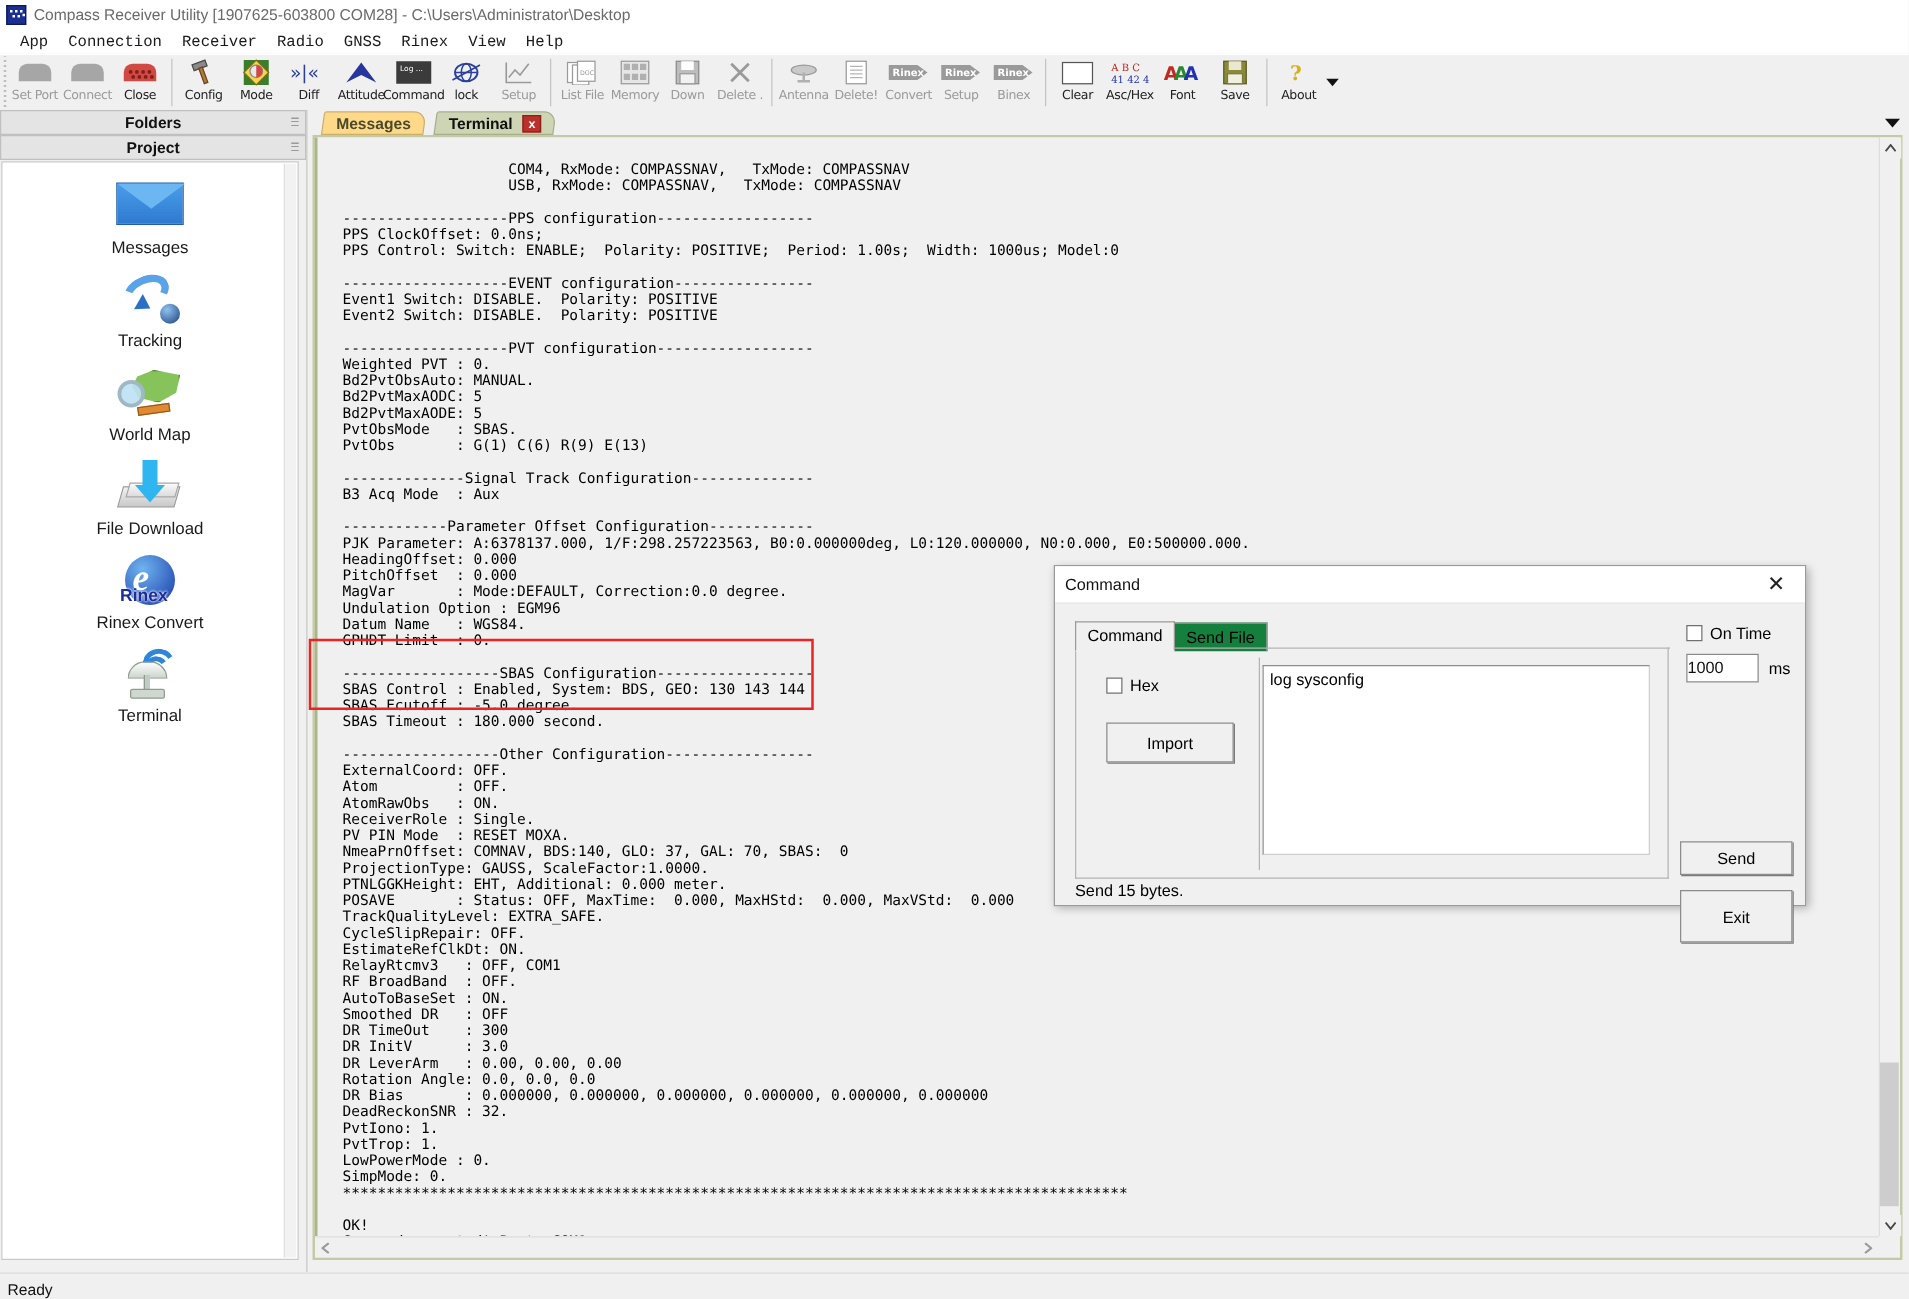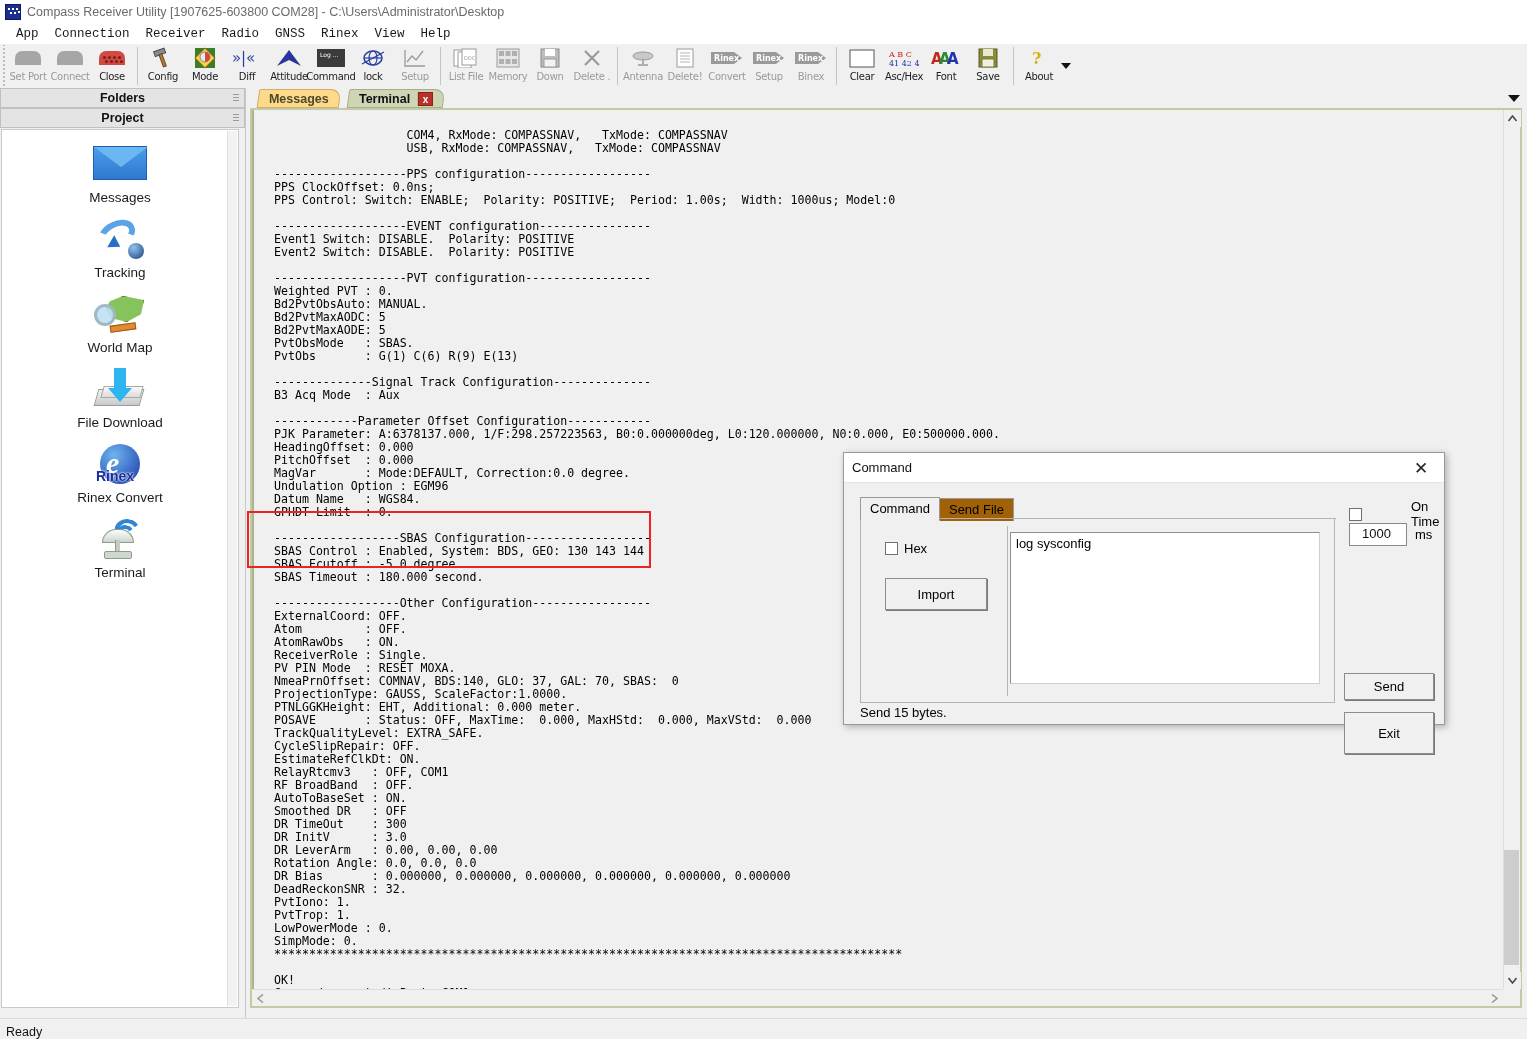--- a/index.html
+++ b/index.html
@@ -244,21 +244,21 @@
     position: absolute; right: 0; top: 0; width: 46px; height: 30px;
     display: flex; align-items: center; justify-content: center;
     font-size: 17px; color: #222; font-family: "DejaVu Sans", sans-serif;
   }
   .dlg-body { position: absolute; left:0; top:30px; right:0; bottom:0; }
 
   .tabs2 { position:absolute; left:16px; top:14px; display:flex; align-items:flex-end; }
   .t2 { padding: 3px 9px 4px 9px; font-size: 13px; border:1px solid #9a9a9a; background:#f0f0f0;
         border-bottom: none; }
   .t2.active { background:#f0f0f0; border-bottom:1px solid #f0f0f0; position:relative; z-index:2; }
-  .t2.inactive { background:#a16207; margin-left:-1px; }
+  .t2.inactive { background:#15803d; margin-left:-1px; }
 
   .groupbox {
     position:absolute; left:16px; top:35px; width:475px; height:185px;
     border:1px solid #b4b4b4; border-top: none;
   }
   .groupbox .topline { position:absolute; left:0; top:0; width:475px; height:1px; background:#b4b4b4;}
 
   .chk { display:flex; align-items:center; font-size:13px; }
   .chkbox { width:13px; height:13px; border:1px solid #707070; background:#fff; margin-right:6px; flex:none; }
 
@@ -267,25 +267,25 @@
     position:absolute; left:24px; top:60px; width:102px; height:32px;
     background:#f0f0f0; border:1px solid #8c8c8c; box-shadow: 1px 1px 0 #7a7a7a;
     display:flex; align-items:center; justify-content:center; font-size:13px;
   }
   .cmd-vsep { position:absolute; left:146px; top:8px; width:1px; height:170px; background:#b4b4b4; }
   .cmd-text {
     position:absolute; left:149px; top:14px; width:310px; height:152px;
     background:#fff; border:1px solid #8f8f8f; border-right-color:#cfcfcf; border-bottom-color:#cfcfcf;
     font-size:13px; padding:3px 5px; overflow:hidden;
   }
-  .ontime { position:absolute; left:505px; top:16px;gap:43px; }
+  .ontime { position:absolute; left:505px; top:16px; }
   .msbox { position:absolute; left:505px; top:40px; display:flex; align-items:center; }
   .msinput {
     width:58px; height:23px; border:1px solid #8a8a8a; background:#fff;
-    font-size:13px; padding:2px 12px; color:#111;
+    font-size:13px; padding:2px 0; color:#111;
   }
   .mslabel { margin-left:8px; font-size:13px; }
   .btn-send {
     position:absolute; left:500px; top:190px; width:90px; height:27px;
     background:#f0f0f0; border:1px solid #8c8c8c; box-shadow:1px 1px 0 #7a7a7a;
     display:flex; align-items:center; justify-content:center; font-size:13px;
   }
   .btn-exit {
     position:absolute; left:500px; top:229px; width:90px; height:42px;
     background:#f0f0f0; border:1px solid #8c8c8c; box-shadow:1px 1px 0 #7a7a7a;

